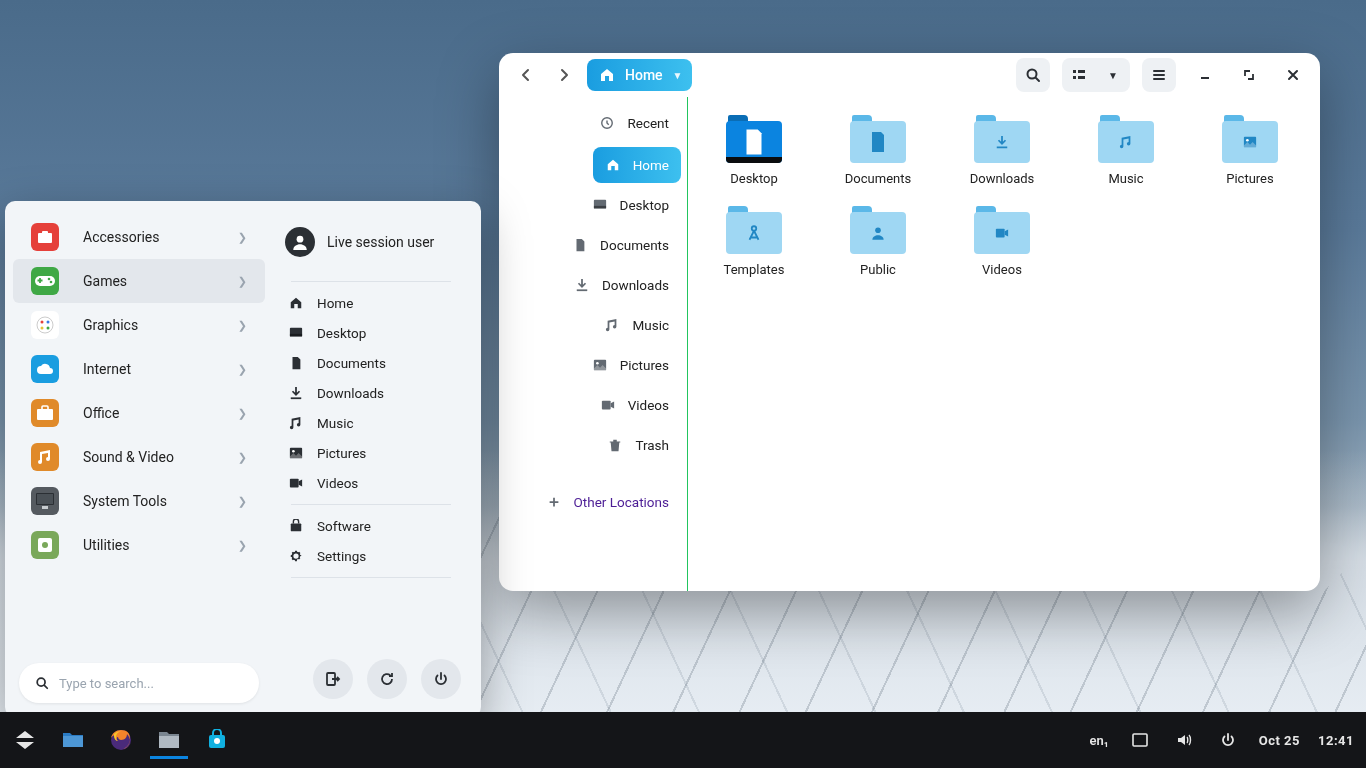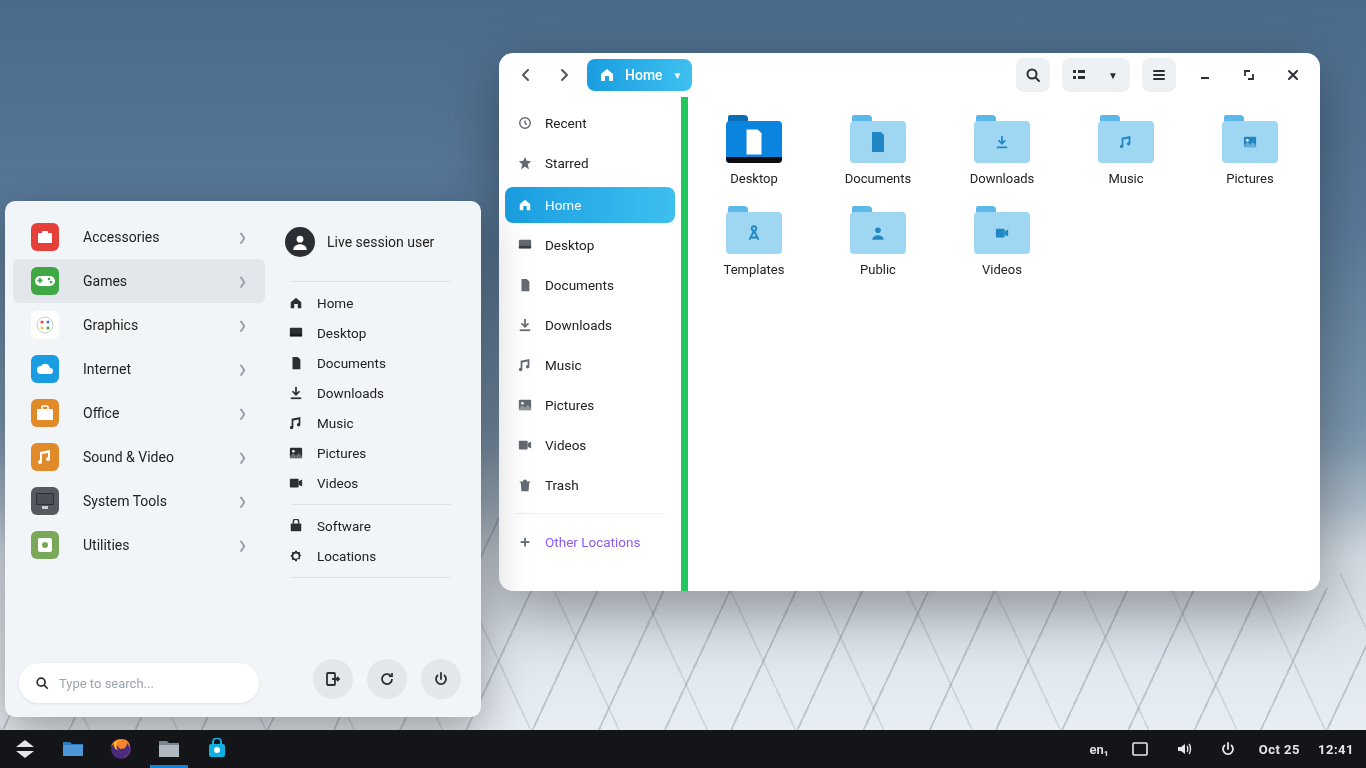--- a/index.html
+++ b/index.html
@@ -1,21 +1,21 @@
 <!DOCTYPE html>
 <html><head>
 <meta charset="utf-8">
 <style>
 * { box-sizing: border-box; margin: 0; padding: 0; font-family: -apple-system, "Segoe UI", Roboto, sans-serif; }
 body { width: 1366px; height: 768px; overflow: hidden; position: relative; background: linear-gradient(to bottom, #4a6b8a 0%, #5a7a9a 30%, #7a95ad 55%, #aab9c5 70%, #e8eef4 80%); }
 .mountains { position: absolute; bottom: 38px; left: 0; right: 0; height: 280px; background: linear-gradient(to bottom, transparent 0%, rgba(200,210,220,.3) 20%, #d5dde5 40%, #e8eef4 100%); z-index: 0; }
 .mountains::before { content: ""; position: absolute; inset: 0; background: repeating-linear-gradient(115deg, rgba(80,95,110,.25) 0 2px, transparent 2px 60px), repeating-linear-gradient(65deg, rgba(120,135,150,.2) 0 2px, transparent 2px 80px); clip-path: polygon(0 60%, 8% 30%, 15% 55%, 22% 20%, 30% 50%, 38% 15%, 48% 45%, 56% 10%, 64% 40%, 72% 18%, 80% 50%, 88% 25%, 96% 55%, 100% 35%, 100% 100%, 0 100%); }
 
 
-.taskbar { position: absolute; left: 0; right: 0; bottom: 0; height: 38px; background: #141518; display: flex; align-items: center; padding: 0 12px; z-index: 50; color: #e6e6e6; margin-top: 32px; }
+.taskbar { position: absolute; left: 0; right: 0; bottom: 0; height: 56px; background: #141518; display: flex; align-items: center; padding: 0 12px; z-index: 50; color: #e6e6e6; margin-top: 32px; }
 .taskbar .left { display: flex; align-items: center; gap: 22px; }
 .taskbar .right { margin-left: auto; display: flex; align-items: center; gap: 18px; font-size: 13px; }
 .tb-icon { width: 26px; height: 26px; display: flex; align-items: center; justify-content: center; font-size: 18px; cursor: pointer; }
 .tb-files { position: relative; }
 .tb-files::after { content: ""; position: absolute; left: -6px; right: -6px; bottom: -6px; height: 3px; background: #0b84e0; }
 .clock { font-weight: 700; letter-spacing: .5px; }
 
 
 .startmenu { position: absolute; left: 5px; top: 201px; width: 476px; height: 516px; background: #f2f5f8; border-radius: 10px; box-shadow: 0 16px 48px rgba(0,0,0,.35); display: flex; z-index: 40; overflow: hidden; }
 .sm-left { width: 268px; padding: 14px 0; display: flex; flex-direction: column; }
@@ -40,27 +40,27 @@
 .fw-navbtn { width: 30px; height: 30px; display: flex; align-items: center; justify-content: center; color: #555; border-radius: 6px; cursor: pointer; font-size: 16px; }
 .fw-path { display: flex; align-items: center; height: 32px; border-radius: 8px; background: linear-gradient(to right, #1a9de0, #3dc0ef); color: #fff; padding: 0 10px 0 12px; gap: 10px; font-size: 14px; font-weight: 500; cursor: pointer; }
 .fw-path .dd { font-size: 10px; opacity: .9; }
 .fw-spacer { flex: 1; }
 .fw-tool { min-width: 34px; height: 34px; border-radius: 8px; background: #eef1f4; display: flex; align-items: center; justify-content: center; color: #2b2f34; cursor: pointer; margin-left: 4px; }
 .fw-toolgrp { display: flex; background: #eef1f4; border-radius: 8px; margin-left: 4px; }
 .fw-toolgrp .fw-tool { background: transparent; margin: 0; }
 .fw-winbtn { width: 30px; height: 30px; display: flex; align-items: center; justify-content: center; color: #2b2f34; cursor: pointer; font-size: 14px; margin-left: 6px; }
 
 .fw-body { flex: 1; display: flex; }
-.fw-sidebar { width: 189px; border-right: 7px solid #22c55e; padding: 6px; display: flex; flex-direction: column; }
+.fw-sidebar { width: 189px; border-right: 1px solid #22c55e; padding: 6px; display: flex; flex-direction: column; align-items: flex-end; }
 .fw-side-item { display: flex; align-items: center; gap: 12px; height: 36px; padding: 0 12px; font-size: 13.5px; color: #222; border-radius: 8px; cursor: pointer; margin: 2px 0; }
 .fw-side-item.active { background: linear-gradient(to right, #1a9de0, #3dc0ef); color: #fff; }
 .fw-side-item .si { width: 16px; display: flex; justify-content: center; font-size: 14px; color: #636a72; }
 .fw-side-item.active .si { color: #fff; }
 .fw-side-sep { height: 1px; background: #eceff2; margin: 8px 10px; }
-.fw-side-item.small { color: #8b5cf6; }
+.fw-side-item.small { color: #4c1d95; }
 
 .fw-content { flex: 1; padding: 18px 4px; display: flex; flex-wrap: wrap; align-content: flex-start; }
 .fw-item { width: 124px; display: flex; flex-direction: column; align-items: center; gap: 8px; margin-bottom: 20px; cursor: pointer; font-size: 13px; color: #222; }
 .fw-folder { width: 56px; height: 48px; position: relative; }
 .fw-folder .tab { position: absolute; top: 0; left: 2px; width: 20px; height: 8px; background: #5bb8e8; border-radius: 2px 4px 0 0; }
 .fw-folder .body { position: absolute; top: 6px; left: 0; right: 0; bottom: 0; background: #9fd7f3; border-radius: 4px; display: flex; align-items: center; justify-content: center; color: #2187c4; font-size: 20px; }
 .fw-folder.desktop .body { background: #0b84e0; color: #fff; }
 .fw-folder.desktop .tab { background: #0a6db5; }
 .fw-folder.desktop::after { content: ""; position: absolute; left: 0; right: 0; bottom: 0; height: 6px; background: #0a0c0e; border-radius: 0 0 4px 4px; }
 
@@ -134,28 +134,20 @@
     <div class="fw-sidebar" id="fw-sidebar">
         <div class="fw-side-item">
           <span class="si">
             <svg width="14" height="14" viewBox="0 0 16 16" fill="none" stroke="currentColor" stroke-width="1.6">
               <circle cx="8" cy="8" r="6"></circle>
               <path d="M8 5v3l2 2"></path>
             </svg>
           </span>
           <span>Recent</span>
         </div>
-        <div class="fw-side-item">
-          <span class="si">
-            <svg width="14" height="14" viewBox="0 0 16 16" fill="currentColor">
-              <path d="M8 1l2 4.5 5 .5-3.8 3.3L12.5 15 8 12.2 3.5 15l1.3-5.7L1 6l5-.5z"></path>
-            </svg>
-          </span>
-          <span>Starred</span>
-        </div>
         <div style="height: 2px;"></div>
         <div class="fw-side-item active">
           <span class="si">
             <svg width="14" height="14" viewBox="0 0 16 16" fill="currentColor">
               <path d="M8 2 2 7v7h4V9h4v5h4V7z"></path>
             </svg>
           </span>
           <span>Home</span>
         </div>
         <div class="fw-side-item">
@@ -507,21 +499,21 @@
             </svg>
           </span>
           <span>Software</span>
         </div>
         <div class="sm-place">
           <span class="pi">
             <svg width="14" height="14" viewBox="0 0 16 16" fill="currentColor">
               <path d="M8 5a3 3 0 1 0 0 6 3 3 0 0 0 0-6zm6 3-1.2.3a5 5 0 0 1-.5 1.2l.6 1.1-1.4 1.4-1.1-.6a5 5 0 0 1-1.2.5L9 14H7l-.3-1.2a5 5 0 0 1-1.2-.5l-1.1.6-1.4-1.4.6-1.1a5 5 0 0 1-.5-1.2L2 9V7l1.2-.3a5 5 0 0 1 .5-1.2l-.6-1.1 1.4-1.4 1.1.6a5 5 0 0 1 1.2-.5L7 2h2l.3 1.2a5 5 0 0 1 1.2.5l1.1-.6 1.4 1.4-.6 1.1c.2.4.4.8.5 1.2L14 7z"></path>
             </svg>
           </span>
-          <span>Locations</span>
+          <span>Settings</span>
         </div>
       </div>
     <div class="sm-divider"></div>
     <div class="sm-actions">
       <div class="sm-act">
         <svg width="16" height="16" viewBox="0 0 16 16" fill="none" stroke="#2b2f34" stroke-width="1.8">
             <rect x="2" y="2" width="8" height="12" rx="1"></rect>
             <path d="M7 8h7m-2-2 2 2-2 2"></path>
           </svg>
       </div>

